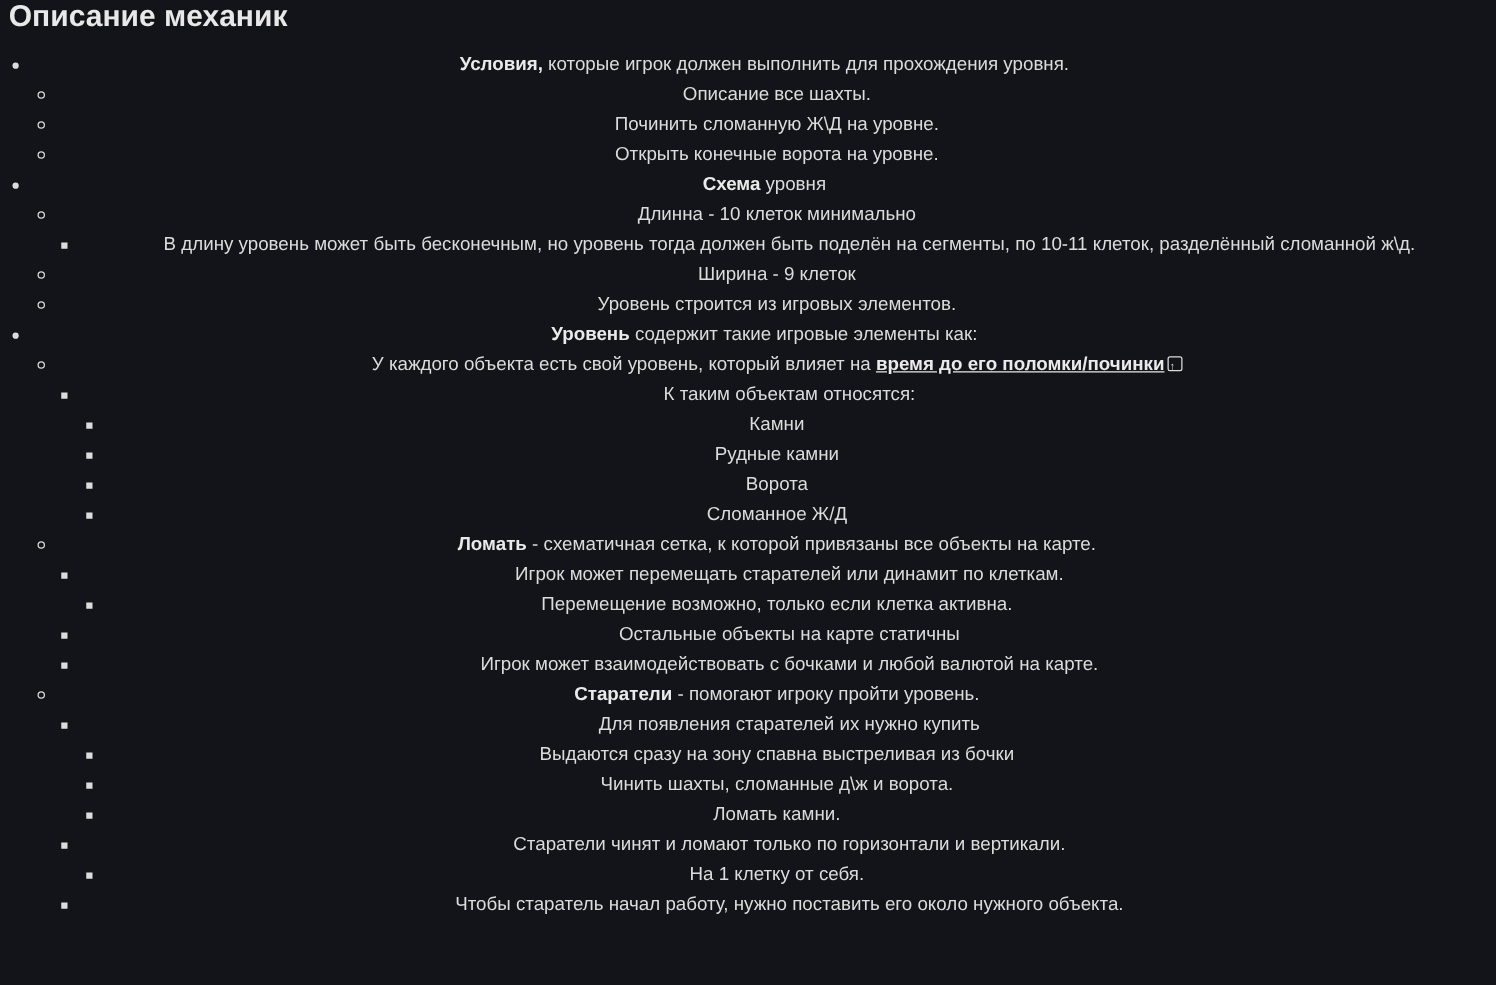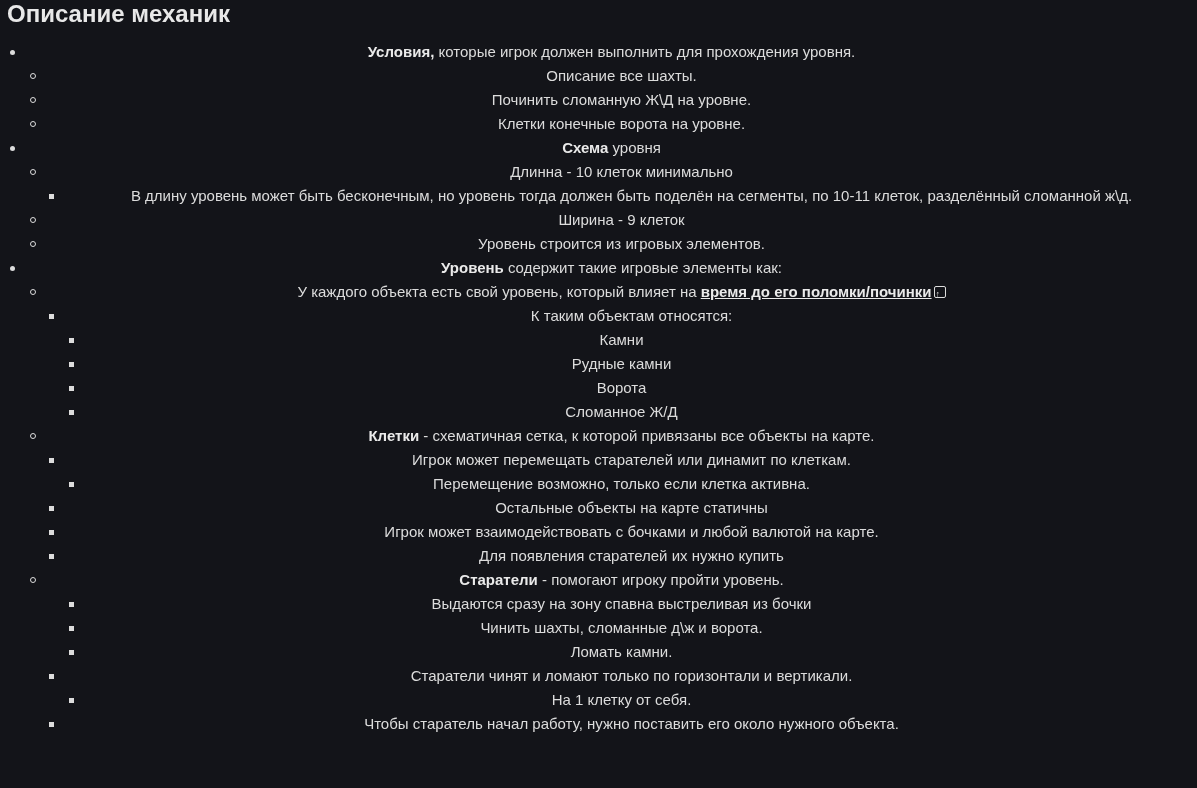--- a/index.html
+++ b/index.html
@@ -48,40 +48,40 @@
 </style>
 </head>
 <body>
 
 <h1>Описание механик</h1>
 <div class="content">
   <ul id="list">
       <li class="row l1"><span class="marker disc"></span><b>Условия,</b><span> которые игрок должен выполнить для прохождения уровня.</span></li>
       <li class="row l2"><span class="marker circle"></span><span>Описание все шахты.</span></li>
       <li class="row l2"><span class="marker circle"></span><span>Починить сломанную Ж\Д на уровне.</span></li>
-      <li class="row l2"><span class="marker circle"></span><span>Клетки конечные ворота на уровне.</span></li>
+      <li class="row l2"><span class="marker circle"></span><span>Открыть конечные ворота на уровне.</span></li>
       <li class="row l1"><span class="marker disc"></span><b>Схема</b><span> уровня</span></li>
       <li class="row l2"><span class="marker circle"></span><span>Длинна - 10 клеток минимально</span></li>
       <li class="row l3"><span class="marker square"></span><span>В длину уровень может быть бесконечным, но уровень тогда должен быть поделён на сегменты, по 10-11 клеток, разделённый сломанной ж\д.</span></li>
       <li class="row l2"><span class="marker circle"></span><span>Ширина - 9 клеток</span></li>
       <li class="row l2"><span class="marker circle"></span><span>Уровень строится из игровых элементов.</span></li>
       <li class="row l1"><span class="marker disc"></span><b>Уровень</b><span> содержит такие игровые элементы как:</span></li>
       <li class="row l2"><span class="marker circle"></span><span>У каждого объекта есть свой уровень, который влияет на </span><a class="link">время до его поломки/починки</a><span class="ext-icon"></span></li>
       <li class="row l3"><span class="marker square"></span><span>К таким объектам относятся:</span></li>
       <li class="row l4"><span class="marker square"></span><span>Камни</span></li>
       <li class="row l4"><span class="marker square"></span><span>Рудные камни</span></li>
       <li class="row l4"><span class="marker square"></span><span>Ворота</span></li>
       <li class="row l4"><span class="marker square"></span><span>Сломанное Ж/Д</span></li>
-      <li class="row l2"><span class="marker circle"></span><b>Клетки</b><span> - схематичная сетка, к которой привязаны все объекты на карте.</span></li>
+      <li class="row l2"><span class="marker circle"></span><b>Ломать</b><span> - схематичная сетка, к которой привязаны все объекты на карте.</span></li>
       <li class="row l3"><span class="marker square"></span><span>Игрок может перемещать старателей или динамит по клеткам.</span></li>
       <li class="row l4"><span class="marker square"></span><span>Перемещение возможно, только если клетка активна.</span></li>
       <li class="row l3"><span class="marker square"></span><span>Остальные объекты на карте статичны</span></li>
       <li class="row l3"><span class="marker square"></span><span>Игрок может взаимодействовать с бочками и любой валютой на карте.</span></li>
+      <li class="row l2"><span class="marker circle"></span><b>Старатели</b><span> - помогают игроку пройти уровень.</span></li>
       <li class="row l3"><span class="marker square"></span><span>Для появления старателей их нужно купить</span></li>
-      <li class="row l2"><span class="marker circle"></span><b>Старатели</b><span> - помогают игроку пройти уровень.</span></li>
       <li class="row l4"><span class="marker square"></span><span>Выдаются сразу на зону спавна выстреливая из бочки</span></li>
       <li class="row l4"><span class="marker square"></span><span>Чинить шахты, сломанные д\ж и ворота.</span></li>
       <li class="row l4"><span class="marker square"></span><span>Ломать камни.</span></li>
       <li class="row l3"><span class="marker square"></span><span>Старатели чинят и ломают только по горизонтали и вертикали.</span></li>
       <li class="row l4"><span class="marker square"></span><span>На 1 клетку от себя.</span></li>
       <li class="row l3"><span class="marker square"></span><span>Чтобы старатель начал работу, нужно поставить его около нужного объекта.</span></li>
     </ul>
 </div>
 
 </body></html>

